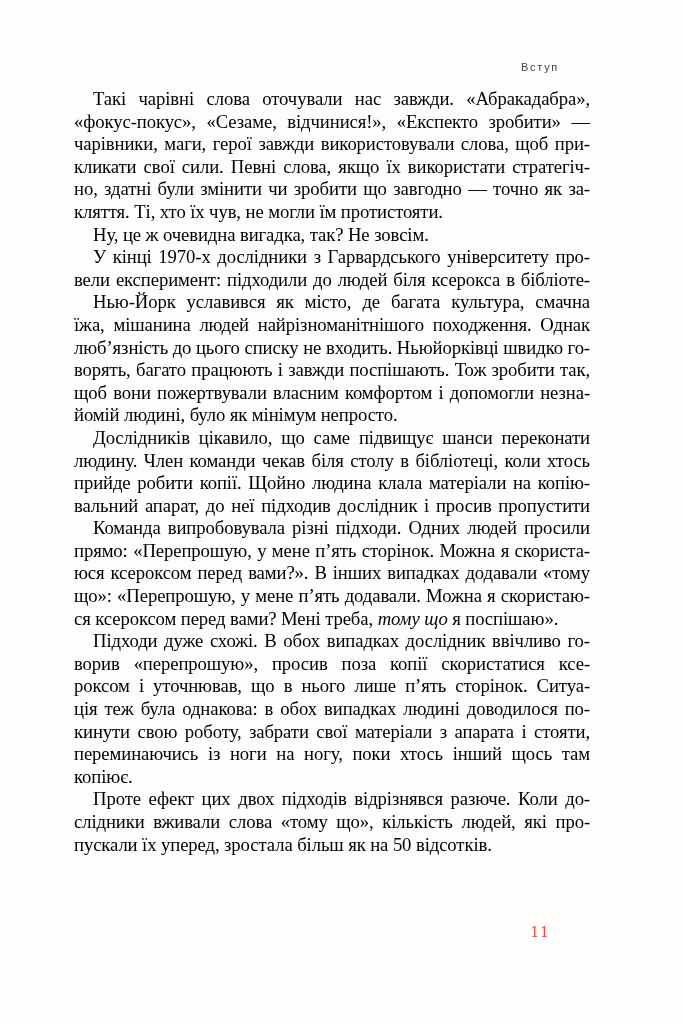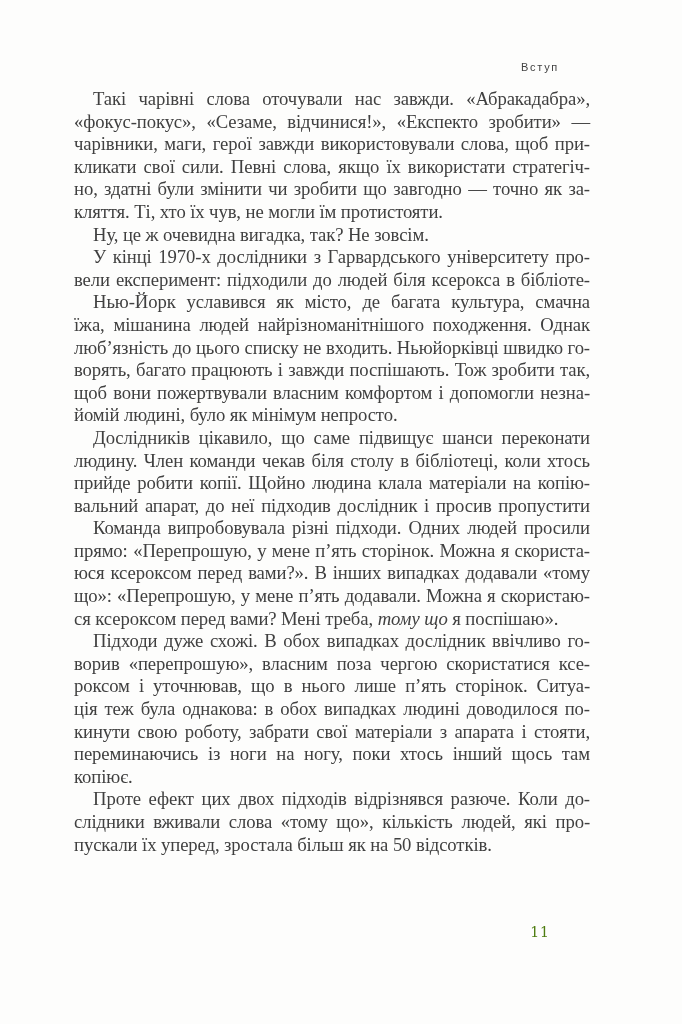--- a/index.html
+++ b/index.html
@@ -22,40 +22,40 @@
     letter-spacing: 1.7px;
     color: #424242;
   }
   .text-block {
     position: absolute;
     left: 74px; top: 88px;
     width: 516px;
     font-size: 18.7px;
     line-height: 22.6px;
     letter-spacing: -0.1px;
-    color: #404040;
+    color: #000000;
   }
   .line {
     text-align: justify;
     text-align-last: justify;
     -moz-text-align-last: justify;
     height: 22.6px;
     overflow: visible;
     white-space: nowrap;
   }
   .line.p-first { text-indent: 19px; }
   .line.p-last  { text-align-last: left; -moz-text-align-last: left; }
   .em { font-style: italic; }
   .page-number {
     position: absolute;
     top: 924px; right: 132px;
     font-family: "DejaVu Serif", serif;
     font-size: 14px;
     letter-spacing: 1px;
-    color: #4d7c0f;
+    color: #ef4444;
   }
 </style>
 </head>
 <body>
 
 <div class="page">
 
   <div class="running-head">Вступ</div>
 
   <div class="text-block">
@@ -97,21 +97,21 @@
     <div class="para">
       <div class="line p-first">Команда випробовувала різні підходи. Одних людей просили</div>
       <div class="line">прямо: «Перепрошую, у мене п’ять сторінок. Можна я скориста-</div>
       <div class="line">юся ксероксом перед вами?». В інших випадках додавали «тому</div>
       <div class="line">що»: «Перепрошую, у мене п’ять додавали. Можна я скористаю-</div>
       <div class="line p-last"><span>ся ксероксом перед вами? Мені треба, </span><span class="em">тому що</span><span> я поспішаю».</span></div>
     </div>
 
     <div class="para">
       <div class="line p-first">Підходи дуже схожі. В обох випадках дослідник ввічливо го-</div>
-      <div class="line">ворив «перепрошую», власним поза чергою скористатися ксе-</div>
+      <div class="line">ворив «перепрошую», просив поза копії скористатися ксе-</div>
       <div class="line">роксом і уточнював, що в нього лише п’ять сторінок. Ситуа-</div>
       <div class="line">ція теж була однакова: в обох випадках людині доводилося по-</div>
       <div class="line">кинути свою роботу, забрати свої матеріали з апарата і стояти,</div>
       <div class="line">переминаючись із ноги на ногу, поки хтось інший щось там</div>
       <div class="line p-last">копіює.</div>
     </div>
 
     <div class="para">
       <div class="line p-first">Проте ефект цих двох підходів відрізнявся разюче. Коли до-</div>
       <div class="line">слідники вживали слова «тому що», кількість людей, які про-</div>

